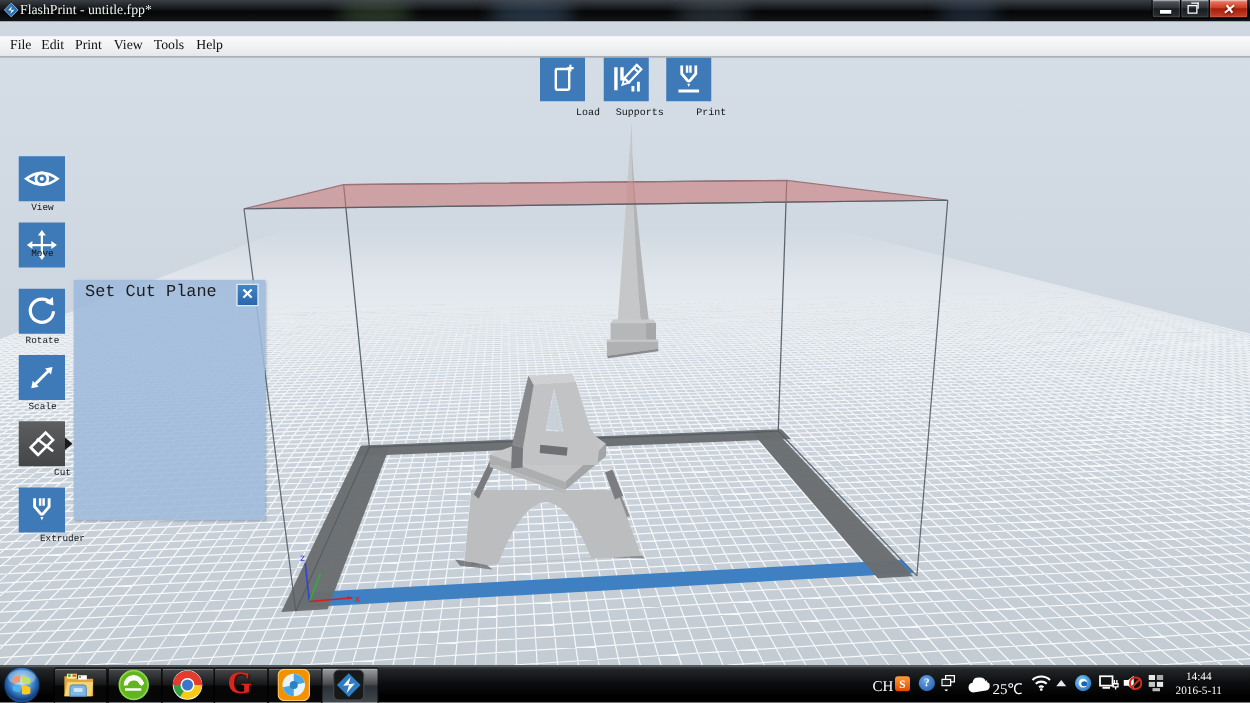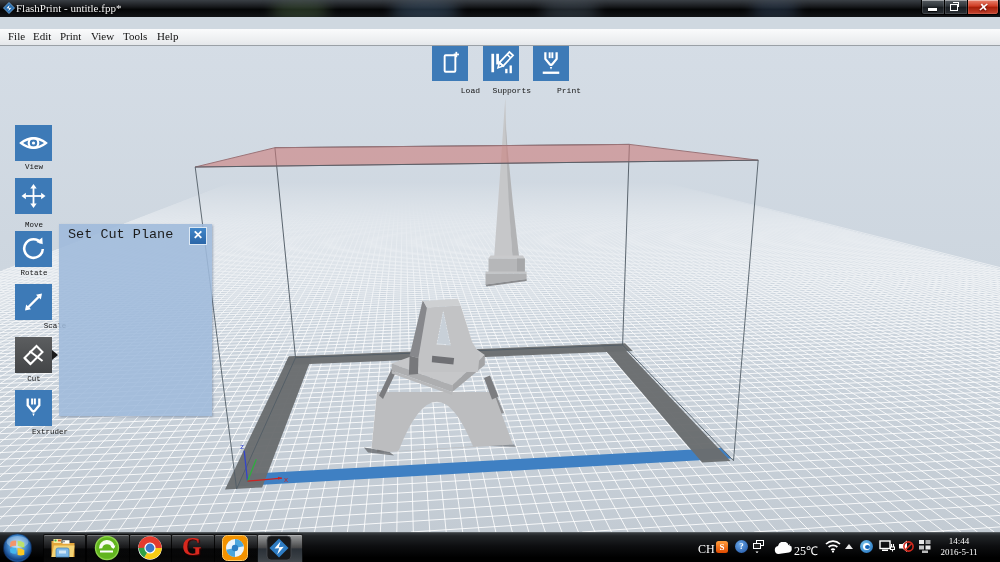--- a/index.html
+++ b/index.html
@@ -181,24 +181,24 @@
         <path d="M14 14 L27 24" stroke="#fff" stroke-width="2"></path>
         <path d="M9 21 L15 27" fill="none" stroke="#fff" stroke-width="2"></path>
       </svg></div>
   <div class="lbtn" style="top:390px;"><svg width="100%" height="100%" viewBox="0 0 36 36">
         <path d="M12.2 8.5 v6.8 l4.7 5.6 a1.6 1.6 0 0 0 2.2 0 l4.7 -5.6 v-6.8" stroke="#fff" fill="none" stroke-width="2.3"></path>
         <line x1="16.6" y1="8.5" x2="16.6" y2="14.5" stroke="#fff" stroke-width="2"></line>
         <line x1="19.4" y1="8.5" x2="19.4" y2="14.5" stroke="#fff" stroke-width="2"></line>
         <path d="M16.8 23.5 l1.2 2.8 l1.2 -2.8 Z" fill="#fff"></path>
       </svg></div>
   <div class="llabel" style="top:162.5px;">View</div>
-  <div class="llabel" style="top:221px;">Move</div>
+  <div class="llabel" style="top:200px;">Move</div>
   <div class="llabel" style="top:268.5px;">Rotate</div>
-  <div class="llabel" style="top:321.5px;padding-left:21px;">Scale</div>
-  <div class="llabel" style="top:374.5px;">Cut</div>
+  <div class="llabel" style="top:321.5px;">Scale</div>
+  <div class="llabel" style="top:374.5px;margin-left:16px;">Cut</div>
   <div class="llabel" style="top:427.5px;text-align:right;">Extruder</div>
   <div style="position:absolute;left:52px;top:350px;width:0;height:0;border-left:6px solid #1a1a1a;border-top:5px solid transparent;border-bottom:5px solid transparent;"></div>
 
   <div id="panel">
     <h3>Set Cut Plane</h3>
     <div class="px">✕</div>
   </div>
 
 </div>
 <div id="titlebar">

